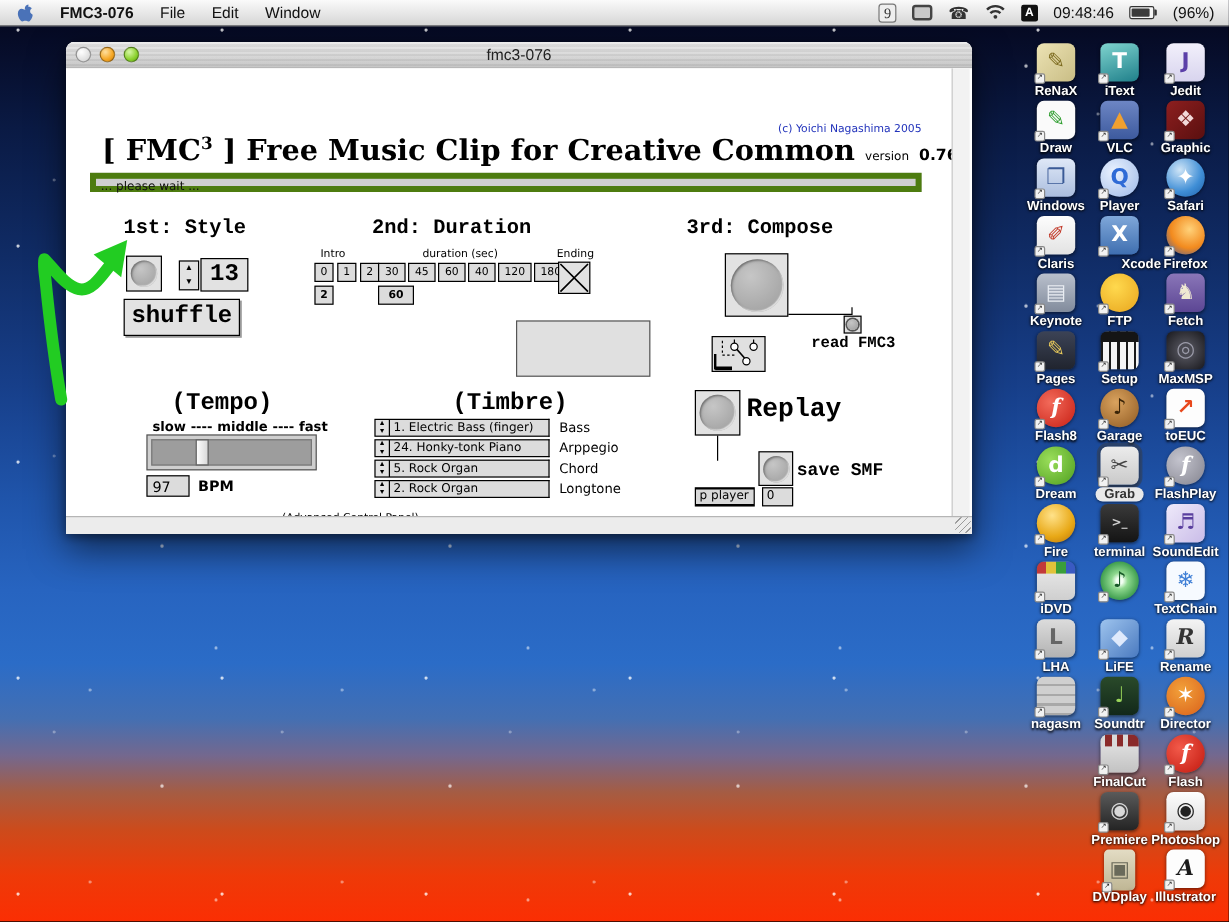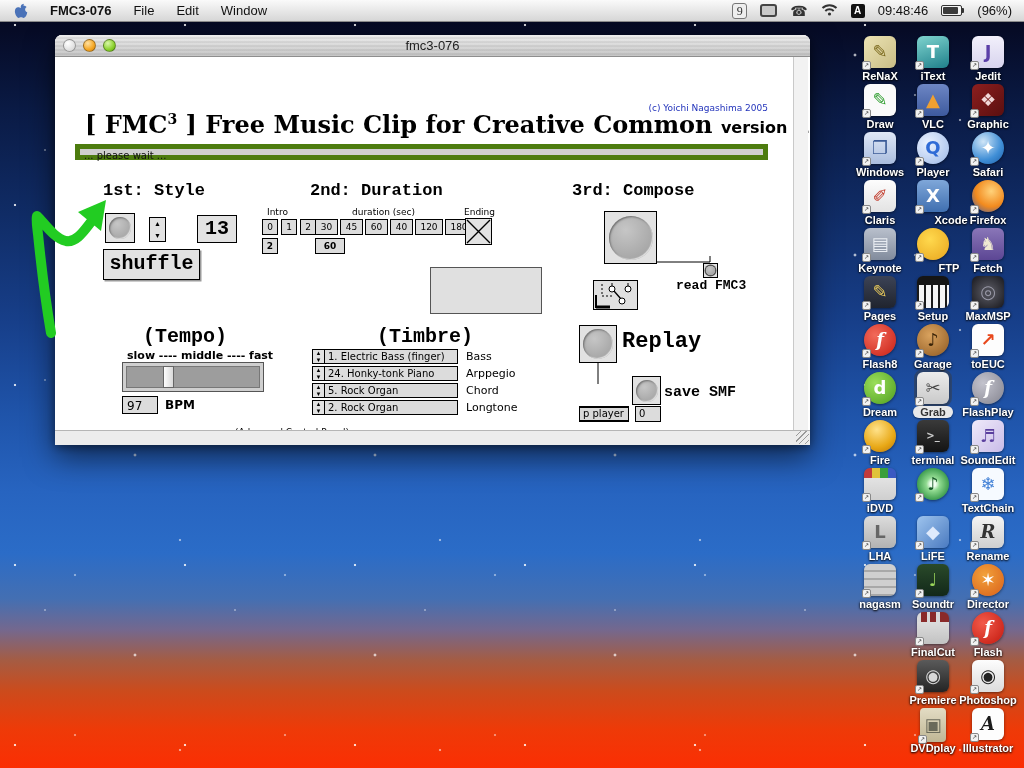--- a/index.html
+++ b/index.html
@@ -61,21 +61,21 @@
   .grip { position:absolute; right:1px; bottom:1px; width:13px; height:13px;
     background:repeating-linear-gradient(135deg, transparent 0 3px, #9a9a9a 3px 4px); }
 
   
   .slab { font-family:"Liberation Mono", monospace; font-weight:bold; color:#000; }
   .geneva { font-family:"DejaVu Sans", sans-serif; color:#000; }
   .abs { position:absolute; }
 
   .bigtitle { font-family:"DejaVu Serif", serif; font-weight:bold; font-size:24px; color:#000; white-space:nowrap; }
   .bigtitle sup { font-size:14px; }
-  .verlbl { font-size:16px; font-family:"DejaVu Sans", sans-serif; font-weight:bold; }
+  .verlbl { font-size:10px; font-family:"DejaVu Sans", sans-serif; font-weight:normal; }
   .verval { font-size:13px; font-family:"DejaVu Sans", sans-serif; font-weight:bold; }
   .copyright { color:#2233bb; font-size:9px; }
 
   .waitbar { background:#cfcfcf; border:5px solid #4d7c0f; font-size:10px; padding:1px 4px; color:#111; }
 
   .maxbox { background:#e2e2e2; border:1px solid #000; }
   .btnbox { background:#e2e2e2; border:1.5px solid #000; display:flex; align-items:center; justify-content:center; }
   .circ { border-radius:50%; background:radial-gradient(circle at 38% 32%, #c6c6c6, #a8a8a8 70%, #909090);
     box-shadow:inset 1px 1px 2px rgba(90,90,90,.8), inset -1px -1px 1px rgba(255,255,255,.7); }
   .shadowed { box-shadow:1.5px 1.5px 0 #9a9a9a; }
@@ -192,21 +192,21 @@
     <div class="abs waitbar geneva" style="left:20px; top:87px; width:693px; height:16px;">... please wait ...</div>
 
     <div class="abs slab" style="left:48px; top:124px; font-size:17px;">1st: Style</div>
     <div class="abs btnbox" style="left:50px; top:156px; width:30px; height:30px;">
       <span class="circ" style="width:22px; height:22px;"></span>
     </div>
     <div class="abs stepper" style="left:94px; top:160px; width:17px; height:25px;">
       <span style="font-size:7px;">▲</span>
         <span style="font-size:7px;">▼</span>
     </div>
-    <div class="abs maxbox slab" style="left:112px; top:158px; width:40px; height:28px; font-size:20px; text-align:center; line-height:26px;margin-left:30px;">13</div>
+    <div class="abs maxbox slab" style="left:112px; top:158px; width:40px; height:28px; font-size:20px; text-align:center; line-height:26px;">13</div>
     <div class="abs maxbox slab shadowed" style="left:48px; top:192px; width:97px; height:31px; font-size:20px; text-align:center; line-height:28px;">shuffle</div>
 
     <div class="abs slab" style="left:255px; top:124px; font-size:17px;">2nd: Duration</div>
     <div class="abs geneva" style="left:212px; top:150px; font-size:9px;">Intro</div>
     <div class="abs" id="intro-row" style="left:207px; top:162px; display:flex; gap:3px;">
         <div class="smallbox" style="width: 16px; height: 16px;">0</div>
         <div class="smallbox" style="width: 16px; height: 16px;">1</div>
         <div class="smallbox" style="width: 16px; height: 16px;">2</div>
       </div>
     <div class="abs smallbox selbox" style="left:207px; top:181px; width:16px; height:16px;">2</div>
@@ -404,21 +404,21 @@
       <div class="dicon " style="left: 864px; top: 228px; position: fixed; background: linear-gradient(rgb(185, 192, 204), rgb(129, 139, 156));">
         <span class="glyph" style="color: rgb(232, 236, 242);">▤</span>
         <span class="alias">↗</span>
       </div>
       <div class="dlabel" style="left: 842px; top: 262px; position: fixed;"><span>Keynote</span></div>
     </div>
     <div class="dicon-wrap">
       <div class="dicon circle" style="left: 917px; top: 228px; position: fixed; background: radial-gradient(circle at 40% 35%, rgb(255, 217, 78), rgb(232, 165, 29));">
         <span class="alias">↗</span>
       </div>
-      <div class="dlabel" style="left: 895px; top: 262px; position: fixed; margin-left: 16px;"><span>FTP</span></div>
+      <div class="dlabel" style="left: 895px; top: 262px; position: fixed;"><span>FTP</span></div>
     </div>
     <div class="dicon-wrap">
       <div class="dicon " style="left: 972px; top: 228px; position: fixed; background: linear-gradient(rgb(138, 118, 184), rgb(92, 70, 148));">
         <span class="glyph" style="color: rgb(240, 234, 210);">♞</span>
         <span class="alias">↗</span>
       </div>
       <div class="dlabel" style="left: 950px; top: 262px; position: fixed;"><span>Fetch</span></div>
     </div>
     <div class="dicon-wrap">
       <div class="dicon " style="left: 864px; top: 276px; position: fixed; background: linear-gradient(rgb(60, 67, 86), rgb(32, 36, 46));">

